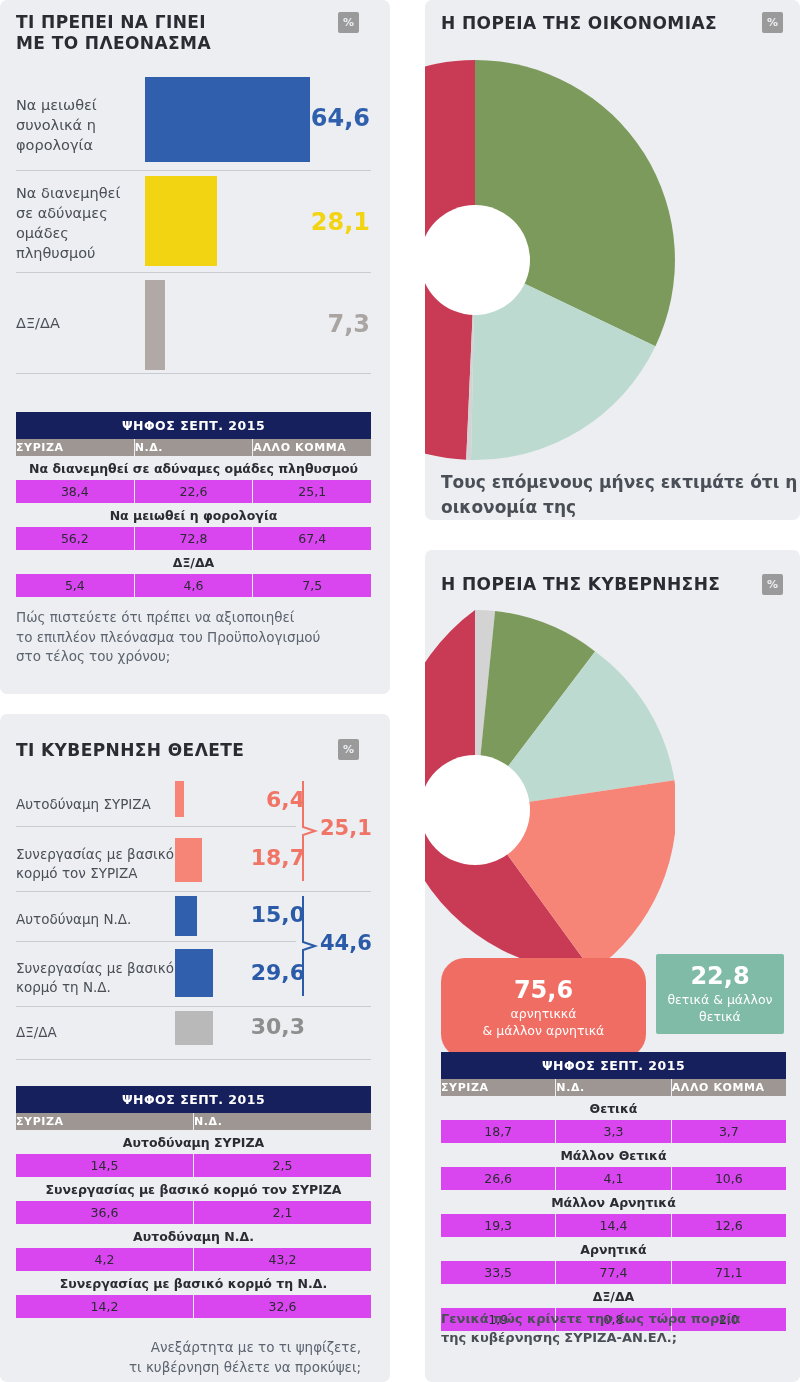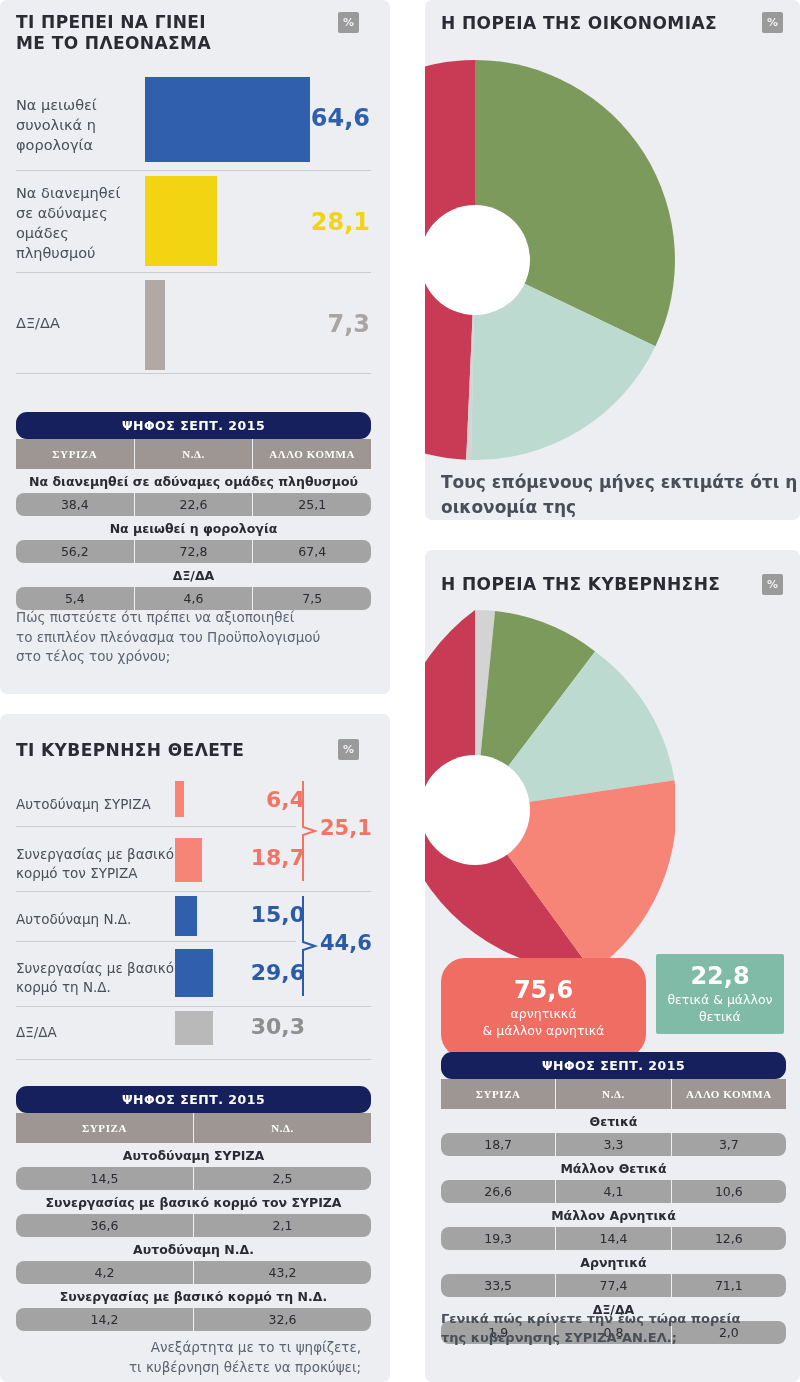--- a/index.html
+++ b/index.html
@@ -21,33 +21,33 @@
   }
   
   .rowline{position:absolute;height:1px;background:#c9ccd1;}
   .rowlabel{position:absolute;color:#4a4f57;font-size:14.5px;line-height:1.38;}
   .bar{position:absolute;}
   .barval{position:absolute;font-weight:bold;text-align:right;}
   
   .tbl{position:absolute;}
   .tbl-title{
     background:#15205c;color:#fff;text-align:center;font-weight:bold;
-    font-size:12.5px;letter-spacing:.5px;padding:6px 0 6px;border-radius:11px;
+    font-size:12.5px;letter-spacing:.5px;padding:6px 0 6px;
   }
   .tbl-head{display:flex;background:#9d9693;}
   .tbl-head div{
-    flex:1;text-align:center;color:#fff;font-weight:bold;font-size:11px;
-    letter-spacing:.6px;padding:9px 0;border-right:1px solid #eceef1;font-family:Liberation Serif, serif;
+    flex:1;color:#fff;font-weight:bold;font-size:11px;
+    letter-spacing:.6px;padding:2px 0;border-right:1px solid #eceef1;
   }
   .tbl-head div:last-child{border-right:none;}
   .tbl-sub{
     text-align:center;font-weight:bold;font-size:12.5px;color:#2b2b33;
     padding:5px 0 4px;background:#eceef1;
   }
-  .tbl-row{display:flex;background:#a3a3a3;border-radius:8px;}
+  .tbl-row{display:flex;background:#d946ef;}
   .tbl-row div{
     flex:1;text-align:center;font-size:12.5px;color:#2b2b33;padding:4px 0;
     border-right:1px solid #eceef1;
   }
   .tbl-row div:last-child{border-right:none;}
   .footnote{position:absolute;color:#5d6470;font-size:13.5px;line-height:1.45;}
   
   .pie-wrap{position:absolute;overflow:hidden;}
   .lab-num{position:absolute;font-weight:bold;}
   

